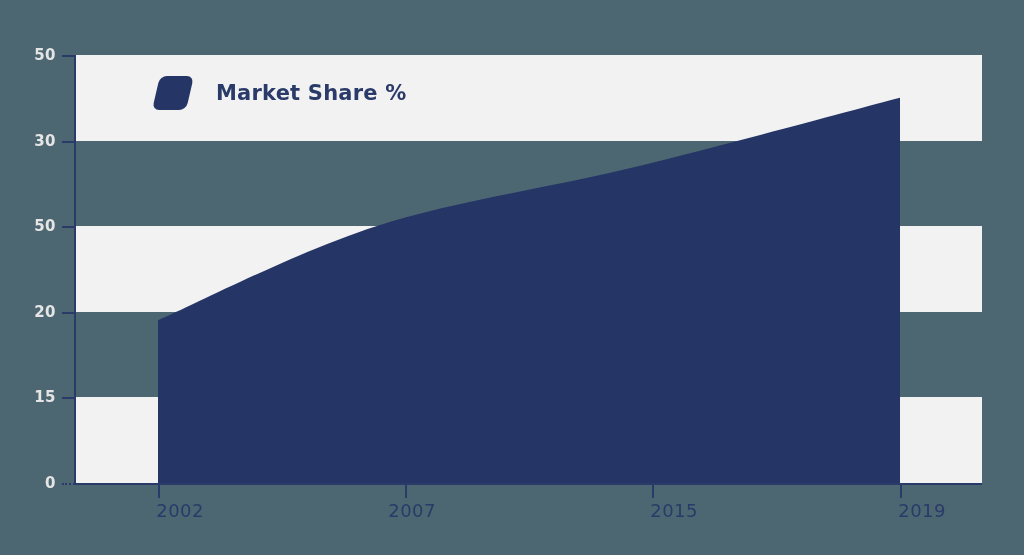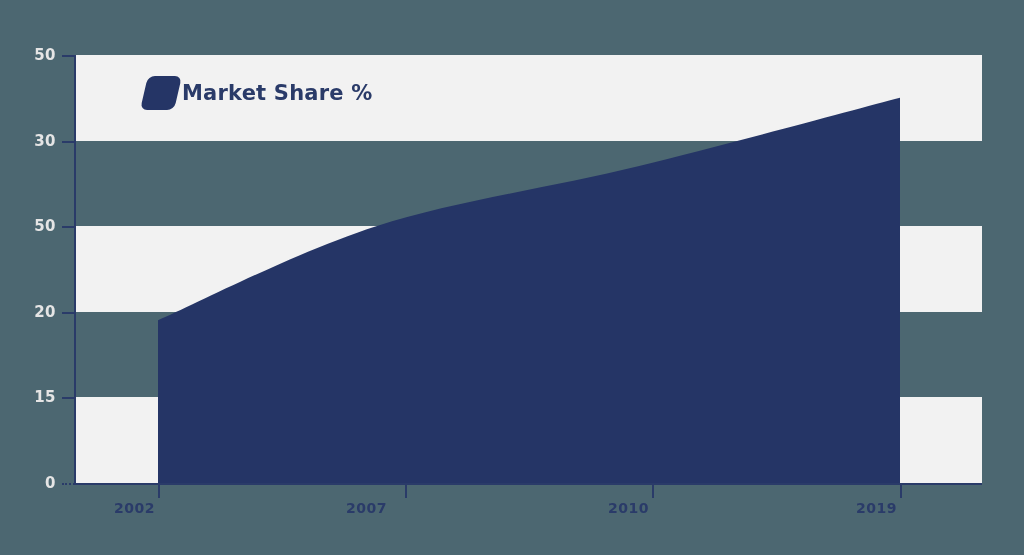--- a/index.html
+++ b/index.html
@@ -82,43 +82,43 @@
     font-size: 15px;
     font-weight: bold;
     letter-spacing: .5px;
     transform: translateY(-50%);
   }
   .xlabel-box {
     position: absolute;
     top: 500px;
     width: 90px;
     margin-left: -45px;
-    text-align: left;
+    text-align: right;
     color: #2a3b69;
-    font-size: 14px;
-    font-weight: bold;
+    font-size: 18px;
+    font-weight: normal;
     letter-spacing: .5px;
   }
   
   .series-svg {
     position: absolute;
     left: 0;
     top: 0;
     width: 1024px;
     height: 555px;
     overflow: visible;
   }
   
   .legend {
     position: absolute;
-    left: 144px;
+    left: 156px;
     top: 76px;
     display: flex;
     align-items: center;
-    gap: 4px;
+    gap: 26px;
   }
   .legend-swatch {
     width: 34px;
     height: 34px;
     background: #253566;
     border-radius: 7px;
     transform: skewX(-13deg);
   }
   .legend-label {
     color: #2a3b69;
@@ -160,21 +160,21 @@
   <div class="ylabel-box" style="top:397px">15</div>
   <div class="ylabel-box" style="top:483px">0</div>
 
   <div class="tick-x" style="left:158px"></div>
   <div class="tick-x" style="left:405px"></div>
   <div class="tick-x" style="left:652px"></div>
   <div class="tick-x" style="left:900px"></div>
 
   <div class="xlabel-box" style="left:159px">2002</div>
   <div class="xlabel-box" style="left:391px">2007</div>
-  <div class="xlabel-box" style="left:653px">2010</div>
+  <div class="xlabel-box" style="left:653px">2015</div>
   <div class="xlabel-box" style="left:901px">2019</div>
 
   <div class="legend">
     <div class="legend-swatch"></div>
     <div class="legend-label">Market Share %</div>
   </div>
 
 </div>
 
 </body></html>

